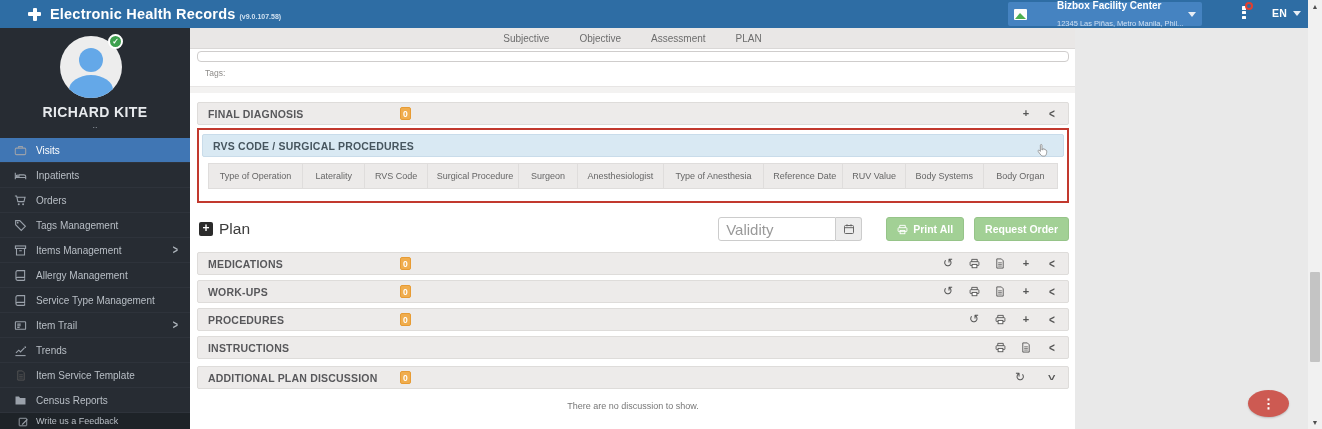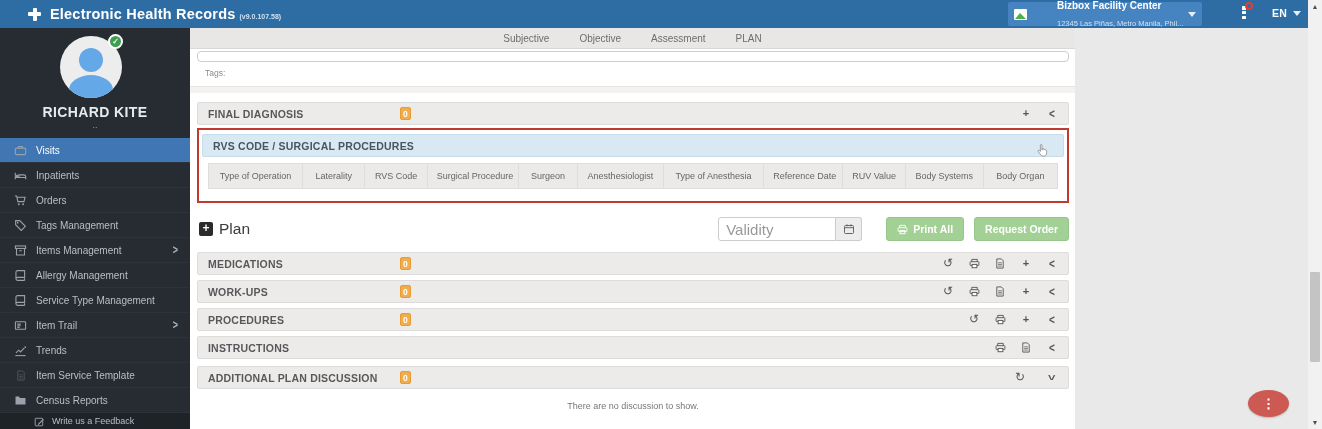--- a/index.html
+++ b/index.html
@@ -35,21 +35,21 @@
   .avatar .body { position:absolute; left:9px; top:39px; width:44px; height:30px; background:#64a8e8; border-radius:50% 50% 0 0; }
   .avatar-check { position:absolute; left:108px; top:6px; width:15px; height:15px; background:#3da04e; border:2px solid #fff; border-radius:50%; color:#fff; font-size:8px; line-height:11px; text-align:center; font-weight:700;}
   .user-name { position:absolute; left:0; top:76px; width:100%; text-align:center; color:#e7eaed; font-size:14px; font-weight:700; letter-spacing:.4px;}
   .user-sub { position:absolute; left:0; top:92px; width:100%; text-align:center; color:#9aa1a9; font-size:9px;}
   .nav { position:absolute; left:0; top:110px; width:190px; }
   .nav-item { height:25px; display:flex; align-items:center; padding-left:14px; border-bottom:1px solid #2e333b; color:#b9bfc6; font-size:10px; cursor:pointer; position:relative;}
   .nav-item.active { background:#4076b4; color:#fff; }
   .nav-icon { width:13px; height:13px; margin-right:9px; flex:none; display:inline-flex; align-items:center; justify-content:center;}
   .nav-icon svg { display:block; }
   .nav-chevron { position:absolute; right:12px; color:#aeb5bc; font-size:9px; font-weight:700; transform:scaleY(1.4);}
-  .nav-item.feedback { height:16px; background:#1e2328; font-size:9px; padding-left:34px; border-bottom:none;}
+  .nav-item.feedback { height:16px; background:#1e2328; font-size:9px; padding-left:18px; border-bottom:none;}
   .nav-item.feedback .nav-icon{ width:11px; height:11px; margin-right:7px;}
 
   
   .content { position:absolute; left:190px; top:28px; width:885px; height:401px; background:#fff; z-index:3; overflow:hidden;}
   .tabstrip { height:21px; background:#e9e7e6; border-bottom:1px solid #dad8d7; display:flex; align-items:center; justify-content:center; gap:30px;}
   .tabstrip a { color:#6d6d6d; font-size:10px; text-decoration:none; cursor:pointer;}
   .inner { padding:0 6px 0 7px; }
   .editor-panel { padding-top:2px; }
   .note-input { height:11px; border:1px solid #cfcdcc; border-radius:4px; background:#fff; }
   .tags-label { font-size:8.5px; color:#8e8c8a; margin:6px 0 8px 8px; }

